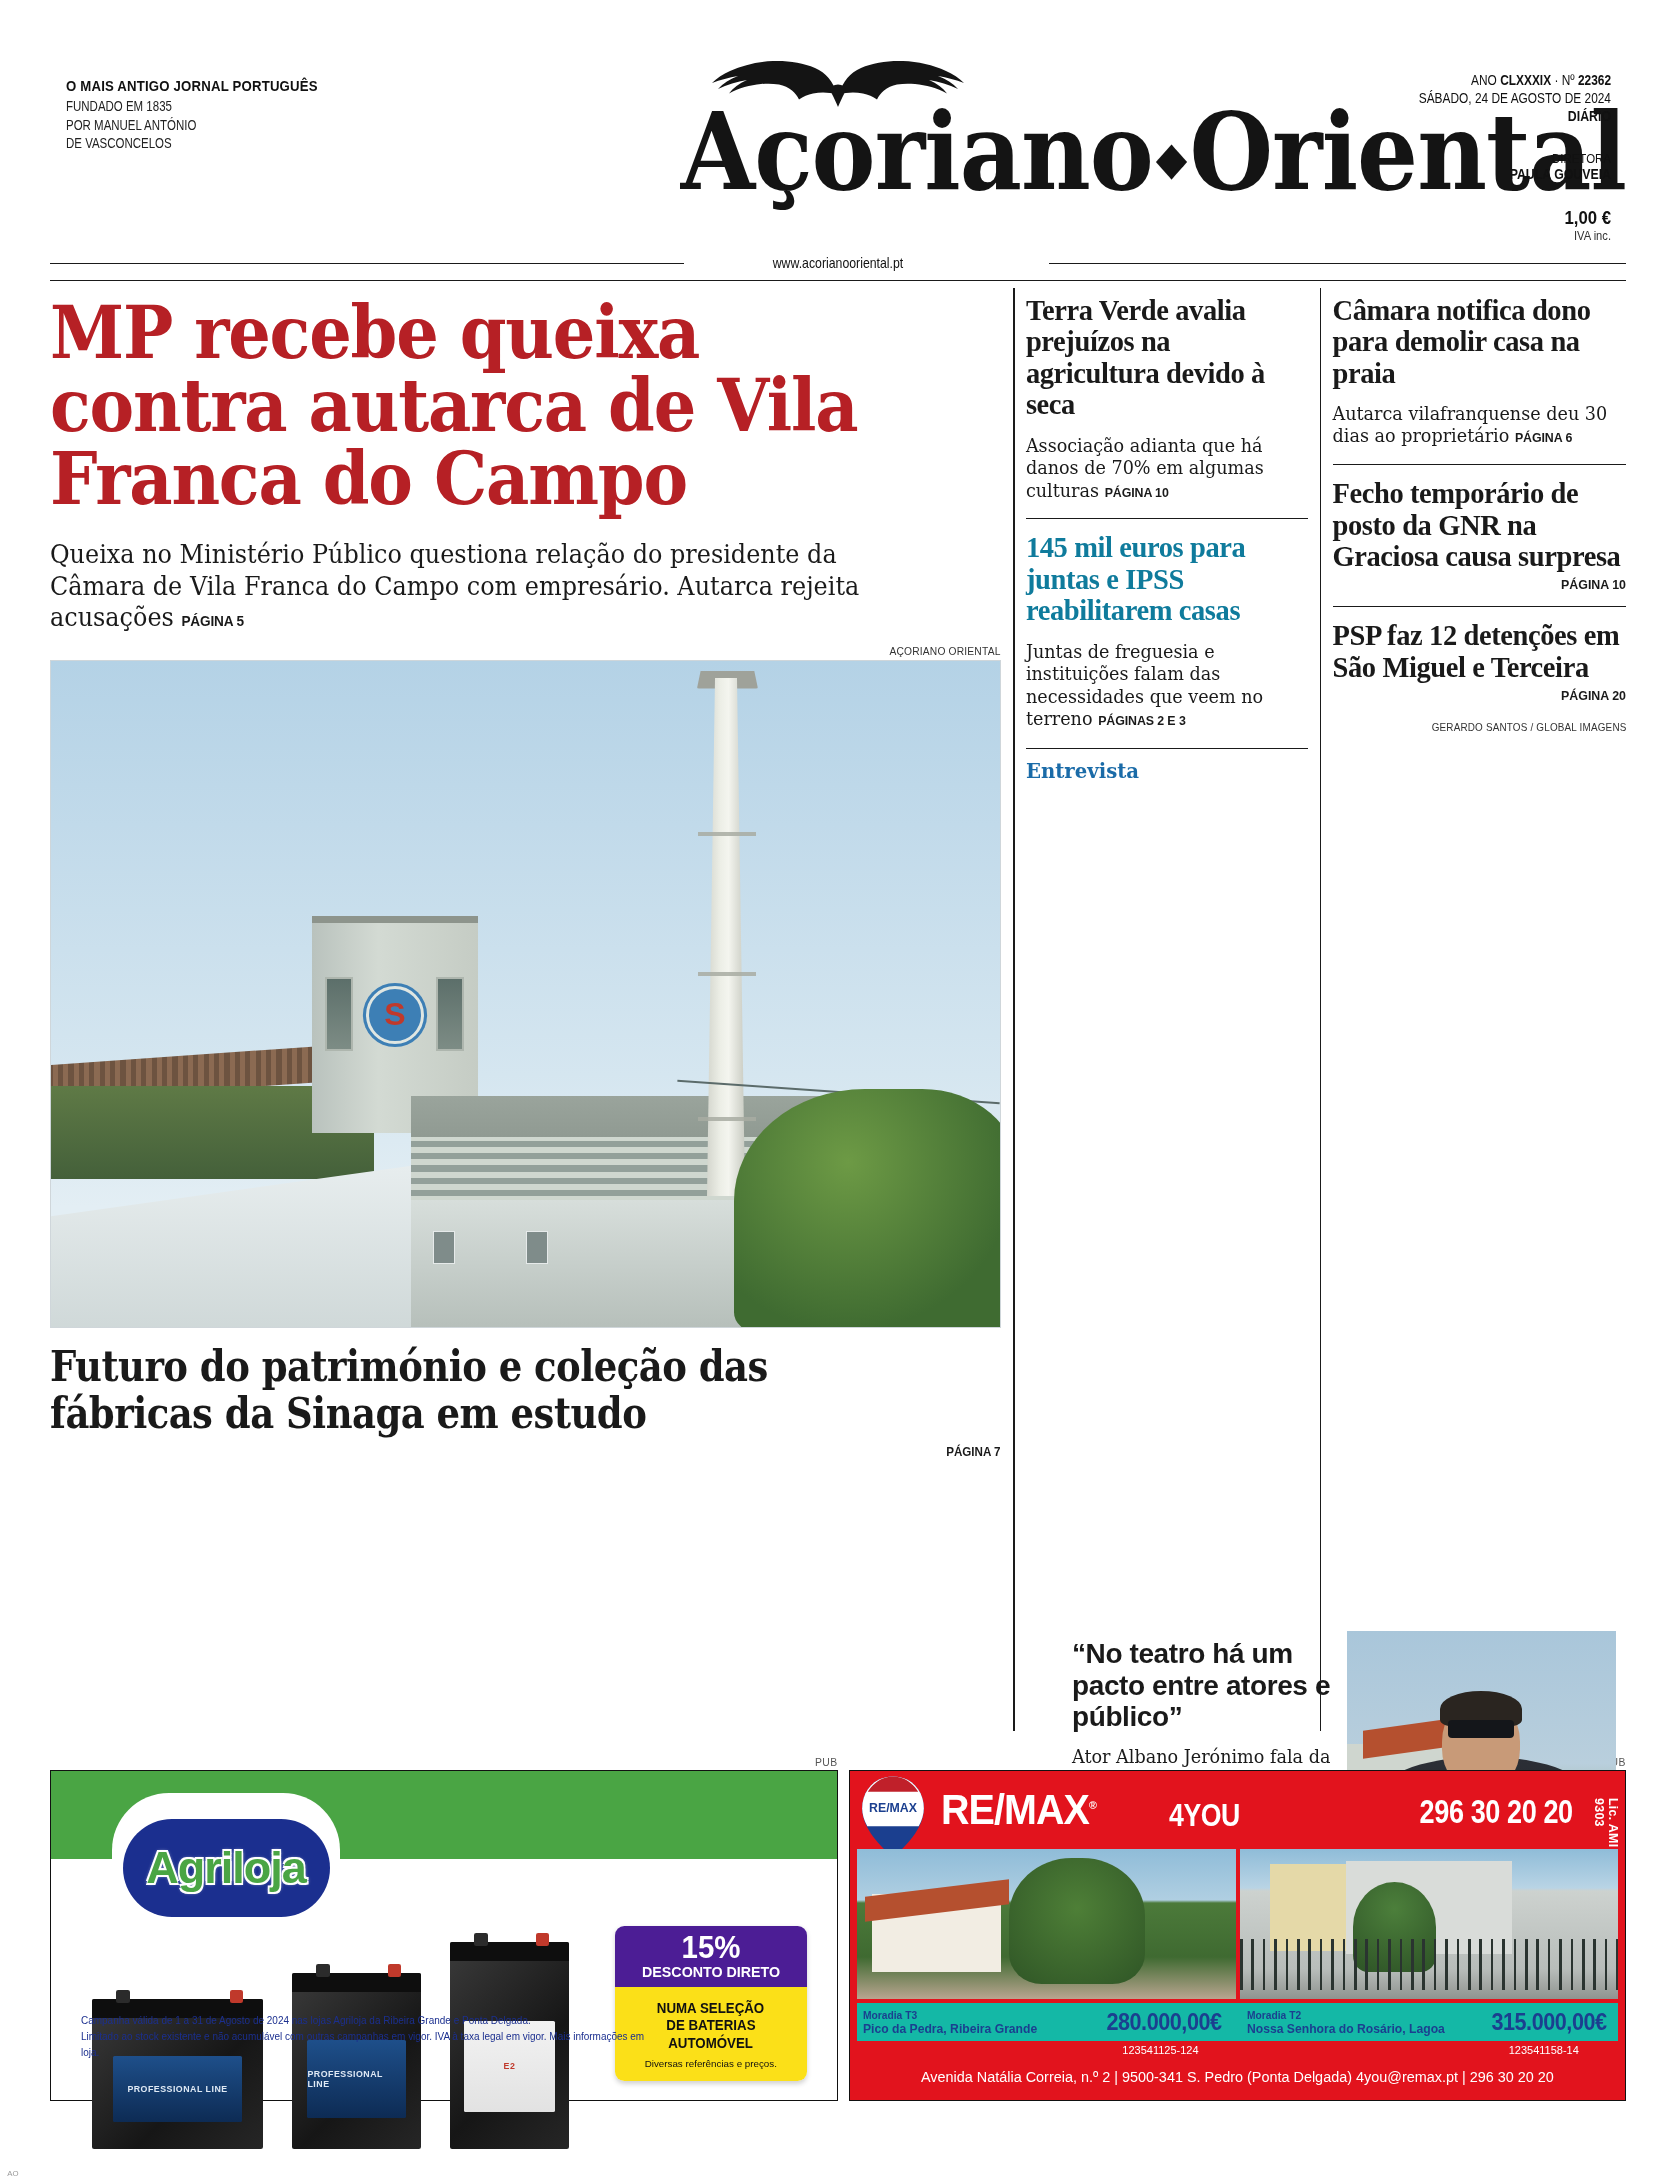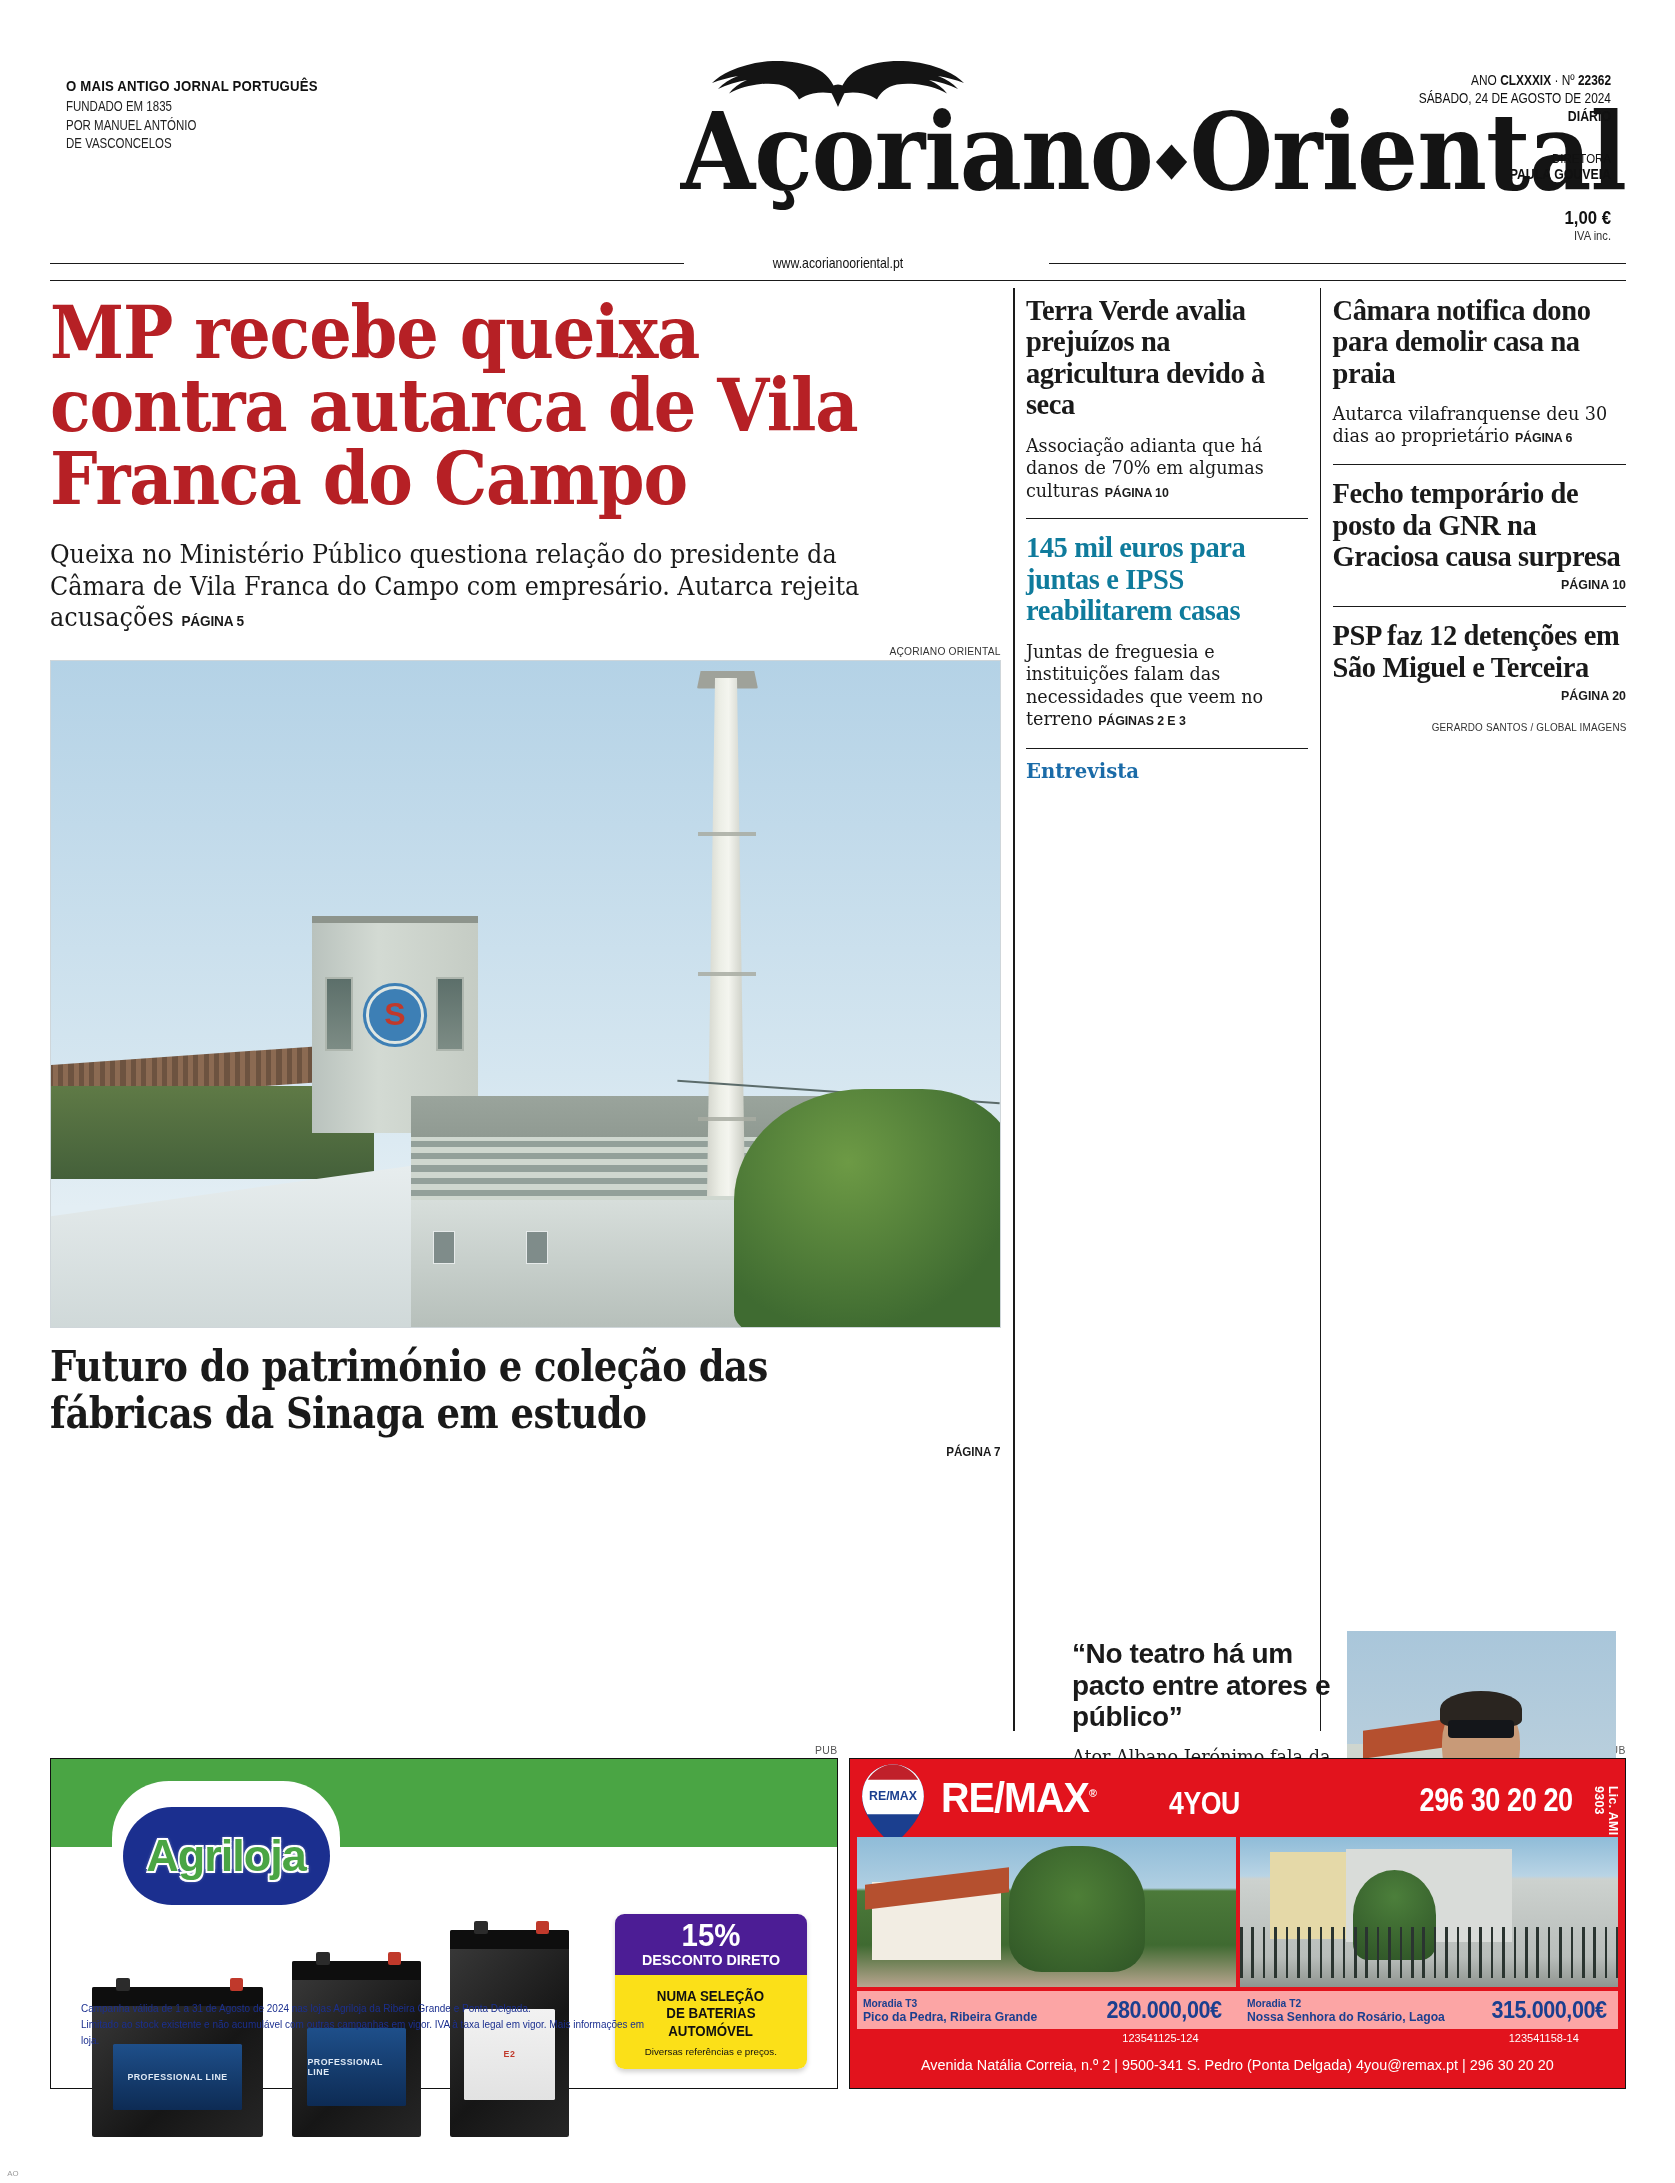--- a/index.html
+++ b/index.html
@@ -290,21 +290,21 @@
     text-align:right; letter-spacing:0.2px;
     transform:scaleX(0.9); transform-origin:right center;
   }
   .intv-hed {
     font-family:Liberation Sans, sans-serif; font-weight:bold;
     font-size:28px; line-height:1.12; letter-spacing:-0.4px; margin-top:7.2px;
   }
   .intv-sum { font-family:"DejaVu Serif", serif; font-size:17.6px; line-height:1.28; margin-top:13.5px; }
 
   
-  .ads { display:flex; gap:11.4px; margin-top:9px; }
+  .ads { display:flex; gap:11.4px; margin-top:21px; }
   .pub {
     font-family:"Liberation Sans", sans-serif; font-size:10.4px; color:#555;
     text-align:right; margin-bottom:2.1px; letter-spacing:0.5px;
   }
   .ad-left { width:792px; }
   .ad-right { width:781px; }
 
   .agri-box { border:1px solid #111; background:#fff; height:331px; position:relative; }
   .agri-green { height:88px; background:#4aa544; }
   .agri-logo {
@@ -381,21 +381,21 @@
   .rp1 { background:linear-gradient(#8fbcd8 0%,#b0cfe2 34%,#4c7a3a 36%,#3f6a31 72%,#b9a590 100%); }
   .rp1::before{content:"";position:absolute;left:4%;top:30%;width:34%;height:52%;background:#f2ede3;}
   .rp1::after{content:"";position:absolute;left:2%;top:26%;width:38%;height:25px;background:#b5502f;transform:skewY(-7deg);}
   .rp1 .tree{position:absolute;left:40%;top:6%;width:36%;height:84%;background:radial-gradient(circle at 50% 40%,#4e7f37,#2f5526);border-radius:46% 46% 24% 24%;}
   .rp2 { background:linear-gradient(#8fbcd8 0%,#b9d4e5 26%,#cdd2cf 28%,#b8bdba 80%,#8f9490 100%); }
   .rp2 .b1{position:absolute;left:28%;top:8%;width:44%;height:62%;background:#d9dcd9;}
   .rp2 .b2{position:absolute;left:8%;top:10%;width:20%;height:58%;background:#e5d9a8;}
   .rp2 .fence{position:absolute;left:0;right:0;bottom:6%;height:34%;background:repeating-linear-gradient(90deg,#2a3430 0 2.6px,transparent 2.6px 11.4px);}
   .rp2 .palm{position:absolute;left:30%;top:22%;width:22%;height:60%;background:radial-gradient(circle at 50% 30%,#4c7f3b,#2d5226);border-radius:50% 50% 18% 18%;}
 
-  .remax-info { background:#fca5a5; margin:4.1px 7.2px 0 7.2px; height:38px; display:flex;gap:8px; }
+  .remax-info { background:#14b8a6; margin:4.1px 7.2px 0 7.2px; height:38px; display:flex;gap:8px; }
   .ri-cell { flex:1; display:flex; align-items:center; padding:0 5.2px; }
   .ri-txt { flex:1; }
   .ri-t1 { font-family:"Liberation Sans",sans-serif; font-weight:bold; font-size:11.4px; color:#1b3f8f; transform:scaleX(.9); transform-origin:left center; }
   .ri-t2 { font-family:"Liberation Sans",sans-serif; font-weight:bold; font-size:13.5px; color:#1b3f8f; transform:scaleX(.9); transform-origin:left center; }
   .ri-price { font-family:"Liberation Sans",sans-serif; font-weight:bold; font-size:24px; color:#1b3f8f; letter-spacing:-0.5px; transform:scaleX(.9); }
   .remax-refs { display:flex; margin:3.1px 7.2px 0 7.2px; }
   .remax-refs div { flex:1; text-align:right; font-family:"Liberation Sans",sans-serif; font-size:11px; color:#fff; padding-right:39px; }
   .remax-foot {
     margin-top:11.4px; text-align:center;
     font-family:"Liberation Sans", sans-serif; font-size:15.5px; color:#fff;

